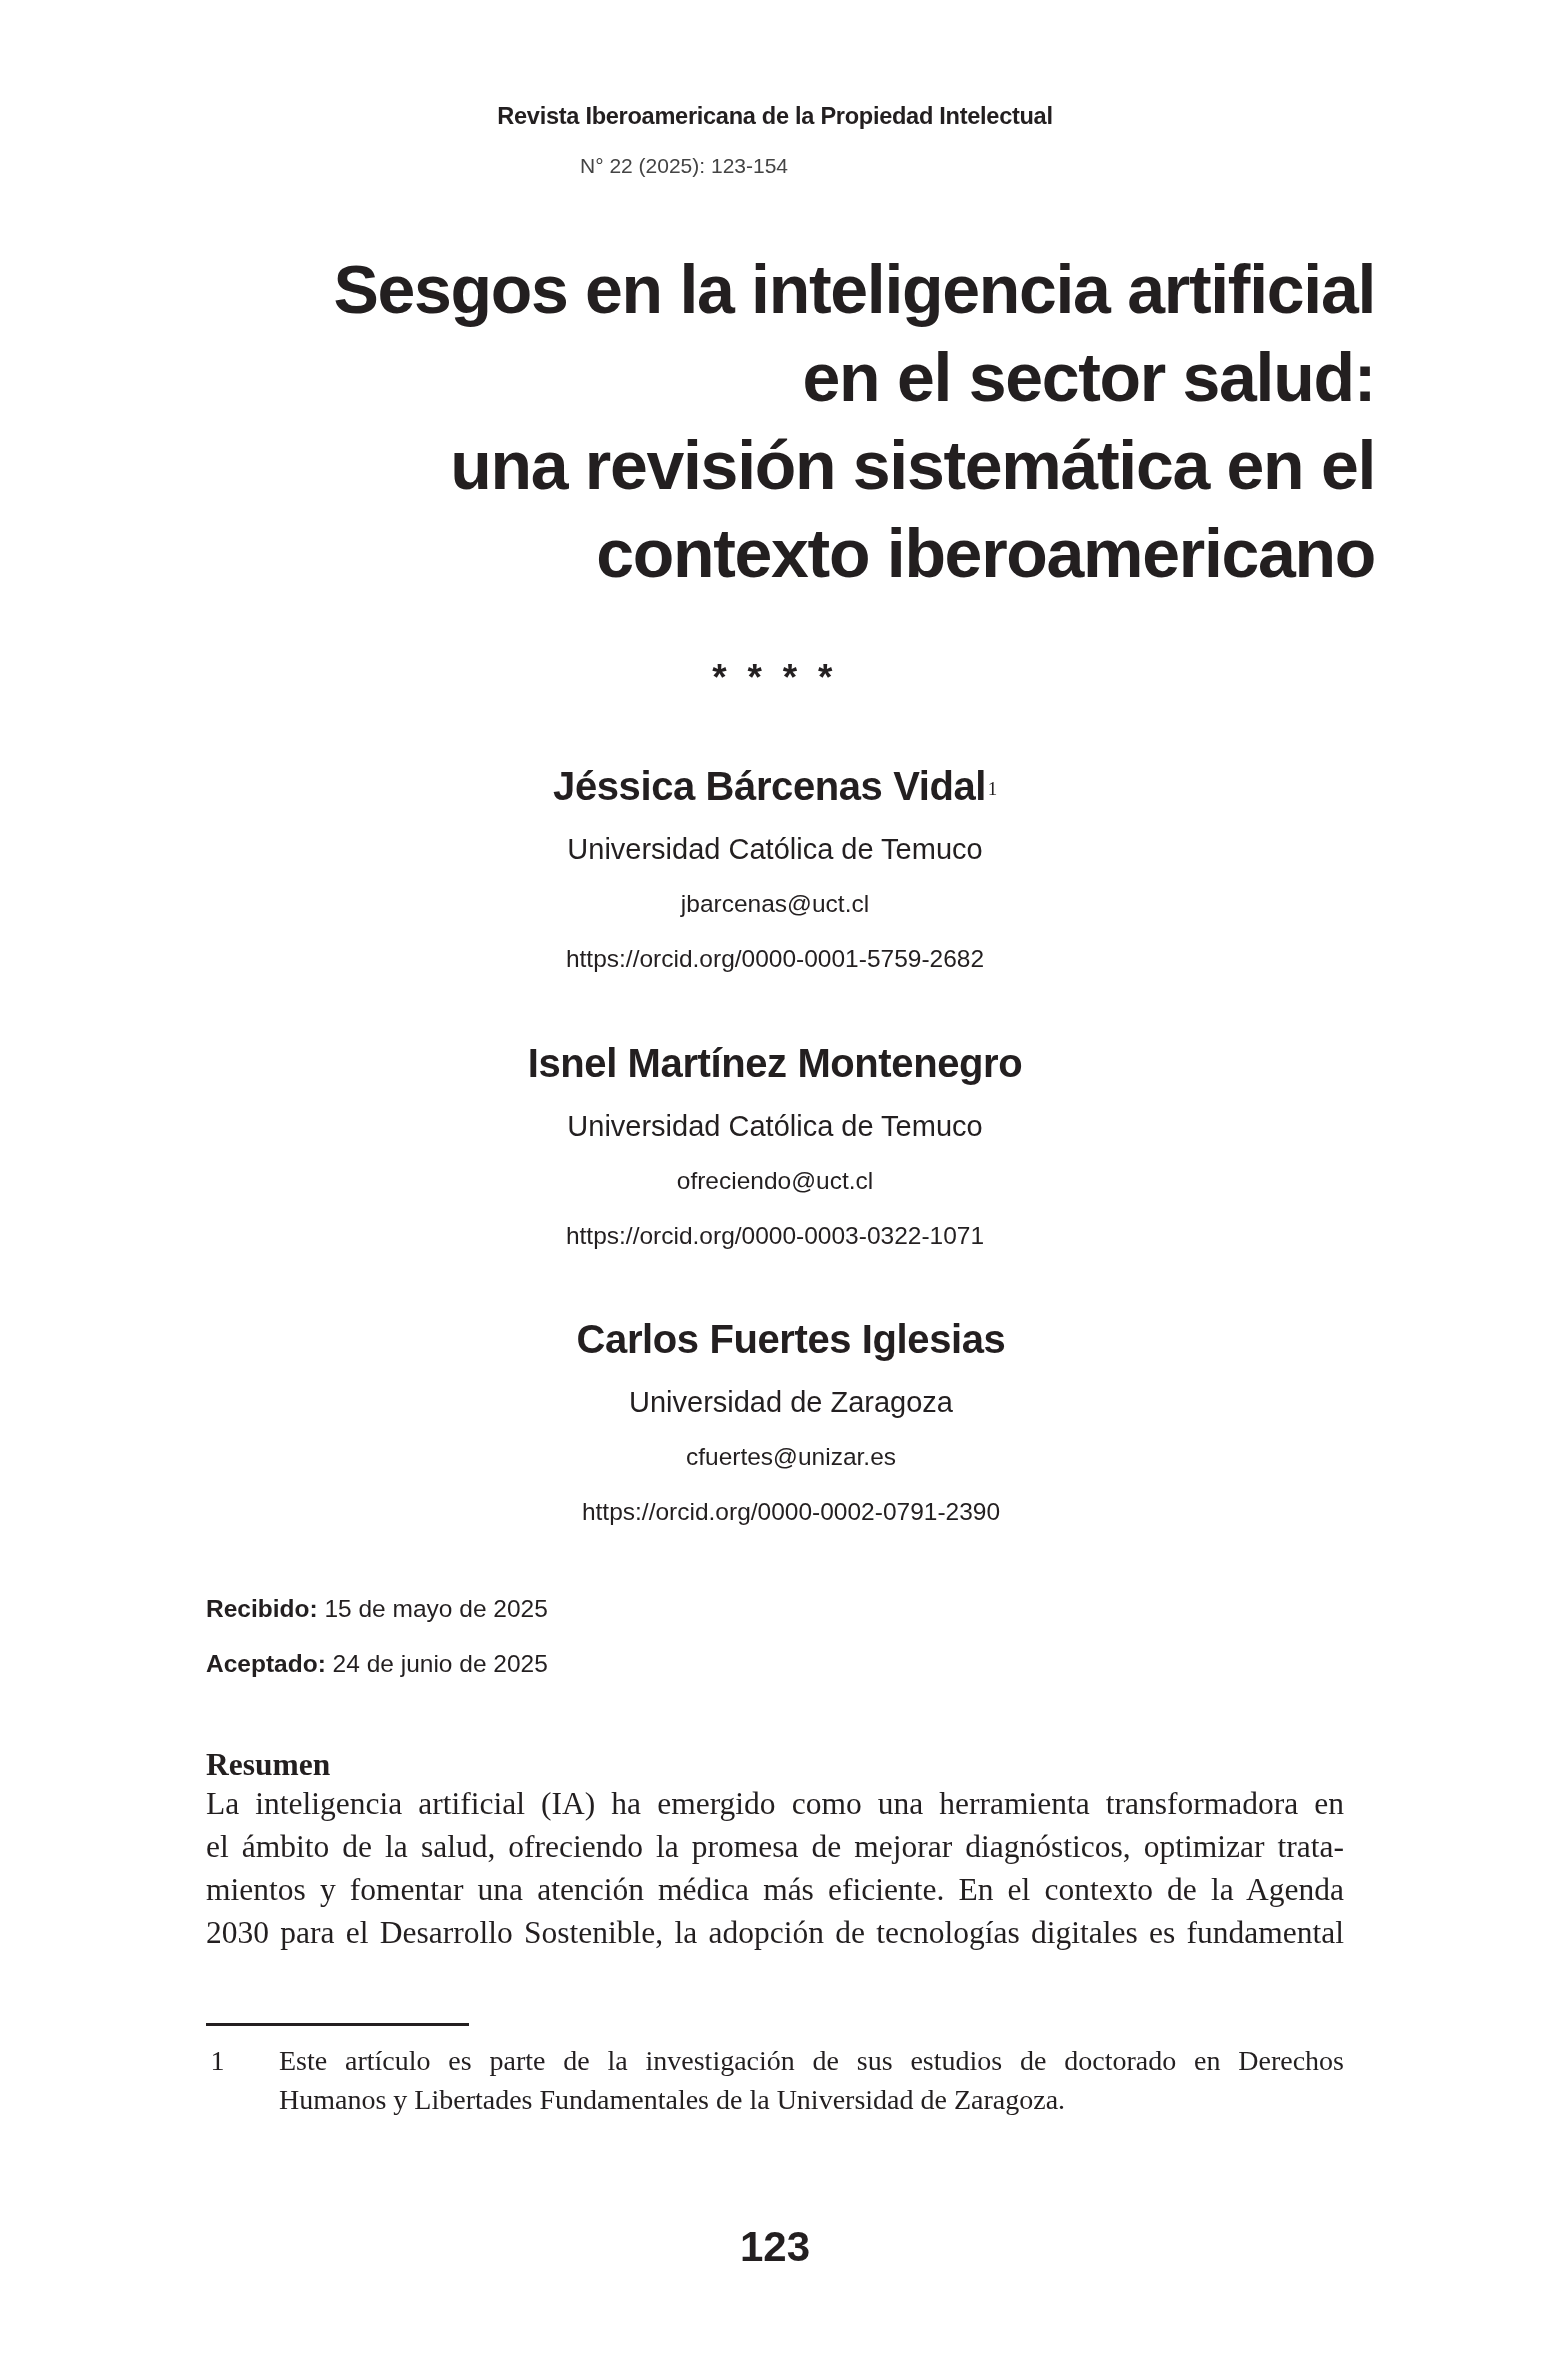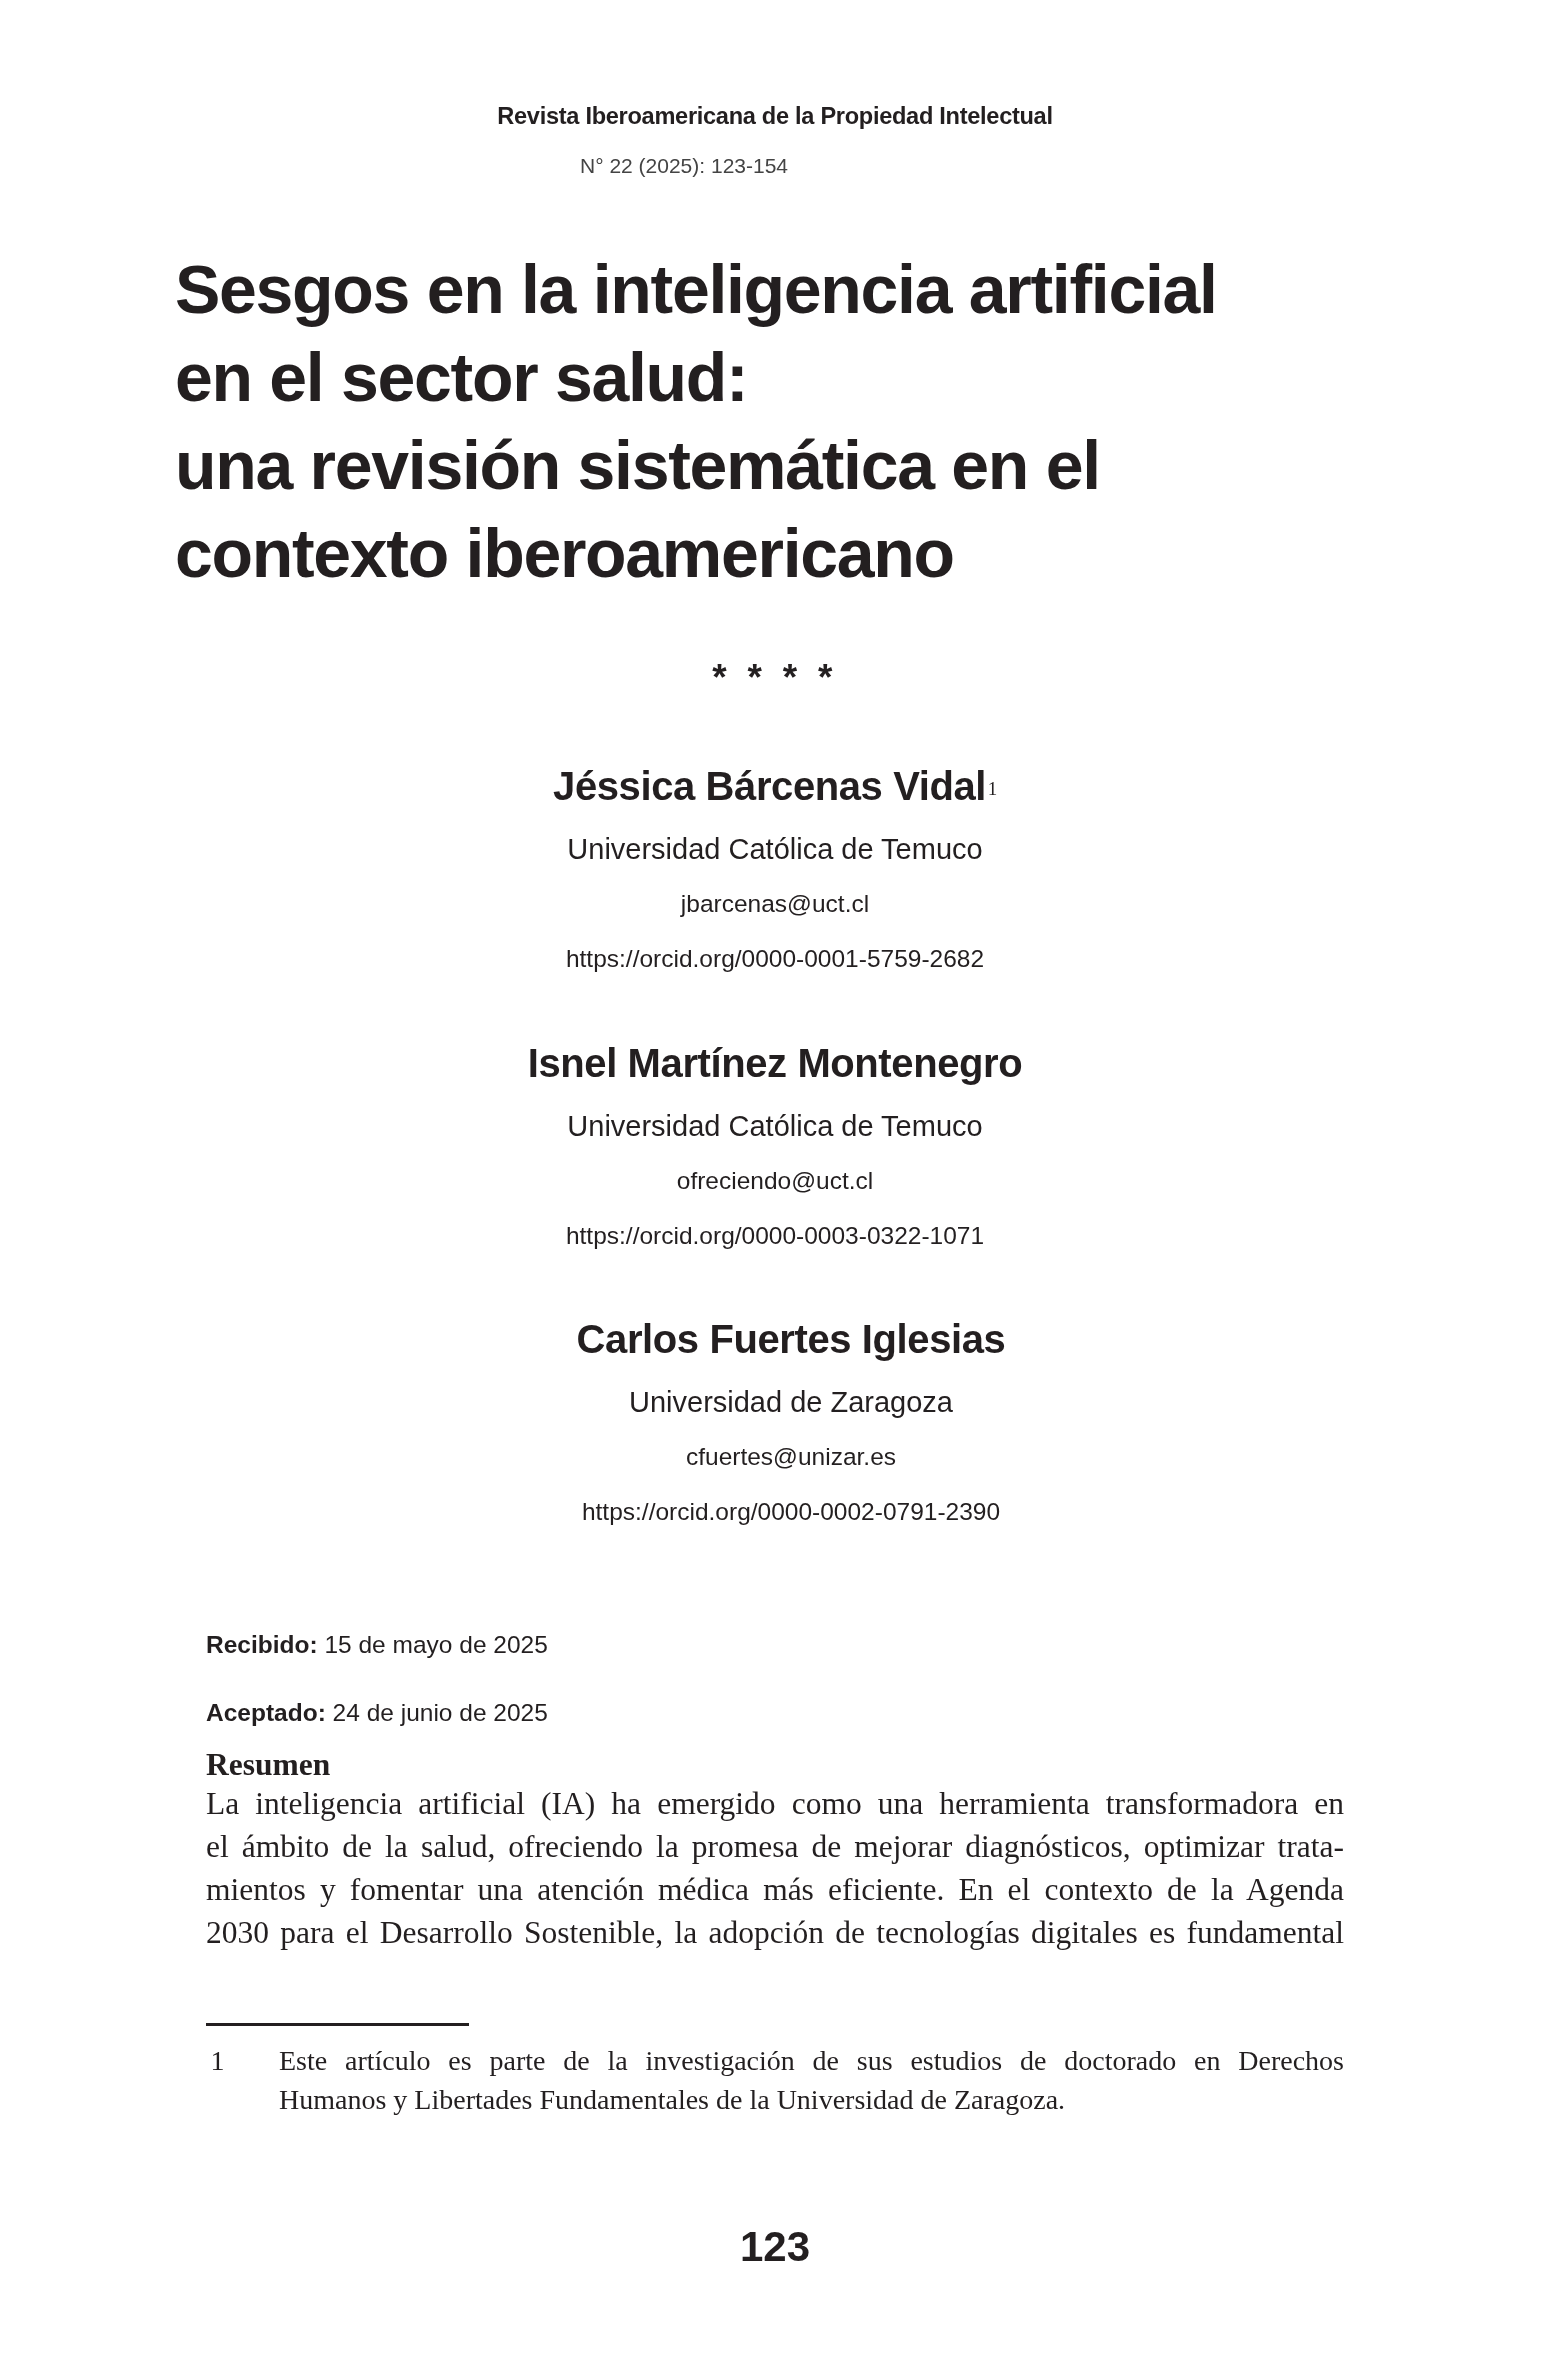--- a/index.html
+++ b/index.html
@@ -21,21 +21,21 @@
     position: absolute; left: 0; width: 1550px; top: 103px;
     text-align: center; font-size: 23.6px; font-weight: bold;
     letter-spacing: -0.3px;
   }
   .issue-line {
     position: absolute; left: 0; width: 1368px; top: 154px;
     text-align: center; font-size: 21px; color: #444;
   }
   .title {
     position: absolute; left: 175px; width: 1200px; top: 245px;
-    text-align: left; font-size: 68px; font-weight: bold;
+    text-align: right; font-size: 68px; font-weight: bold;
     line-height: 88px; letter-spacing: -1.3px; margin: 0;
   }
   .title .tline { display: block; }
   .separator {
     position: absolute; left: 0; width: 1550px; top: 657px;
     text-align: center; font-size: 37px; font-weight: bold;
     letter-spacing: 5.3px;
   }
   .author-block {
     position: absolute; left: 0; width: 1550px; text-align: center;
@@ -50,21 +50,21 @@
     margin-left: 1.8px;
   }
   .author-aff { font-size: 29px; margin-top: 19px; line-height: 35px; }
   .author-email { font-size: 24.5px; margin-top: 21px; line-height: 31.5px; }
   .author-orcid { font-size: 24.5px; margin-top: 23px; line-height: 31.5px; }
 
   .dates {
     position: absolute; left: 206px; top: 1593px; font-size: 24.5px;
     line-height: 31.5px;
   }
-  .dates .row { margin-bottom: 23px; margin-top: 36px; }
+  .dates .row { margin-bottom: 23px; }
   .dates .label { font-weight: bold; }
 
   .abstract {
     position: absolute; left: 206px; width: 1138px; top: 1747px;
   }
   .abstract h2 {
     font-size: 31.5px; font-weight: bold; margin: 0; line-height: 35px;
   }
   .abstract p {
     margin: 0; font-size: 31.5px; line-height: 43px;

